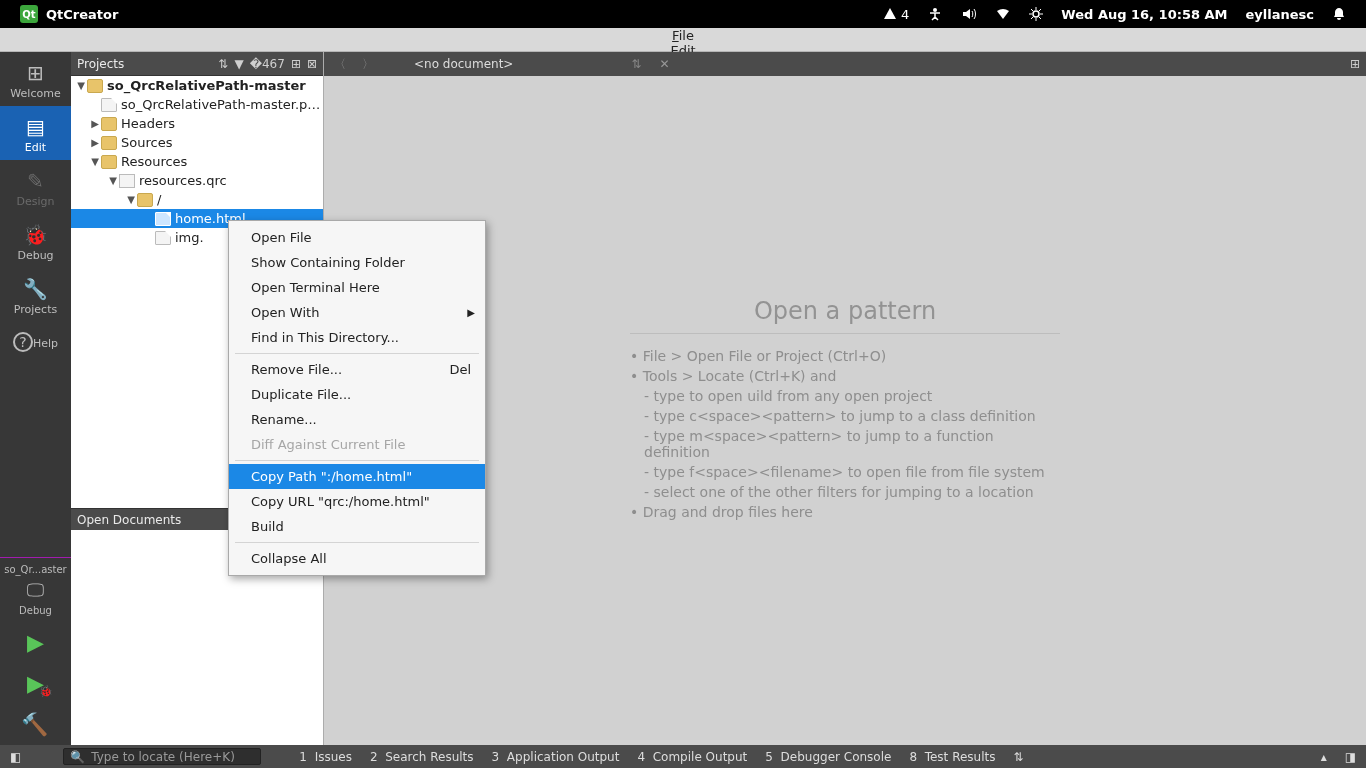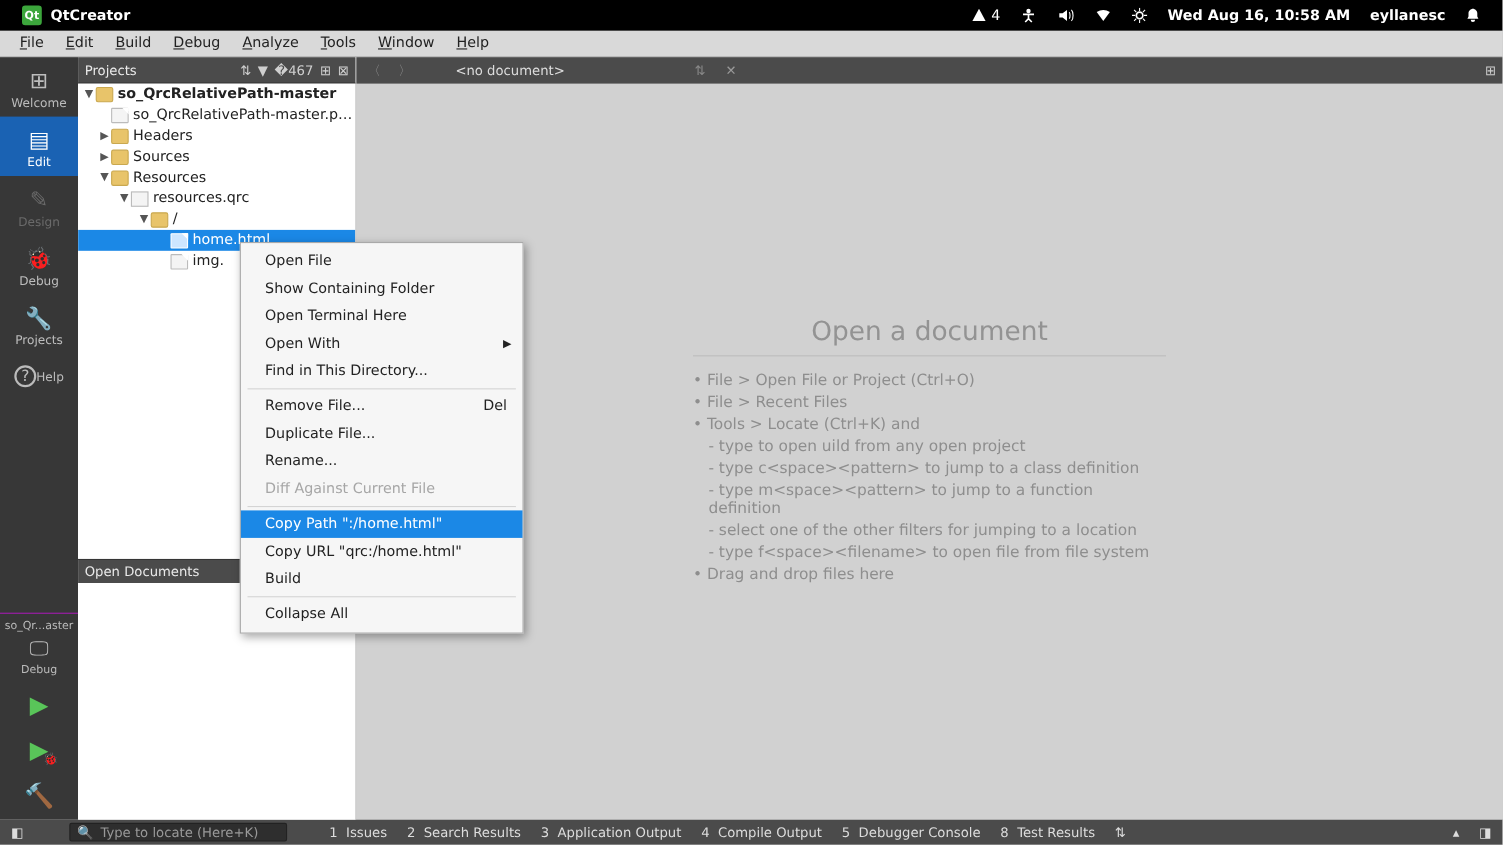--- a/index.html
+++ b/index.html
@@ -3,21 +3,21 @@
 <meta charset="utf-8">
 <style>
 * { margin: 0; padding: 0; box-sizing: border-box; font-family: "DejaVu Sans", Arial, sans-serif; }
 html, body { width: 1366px; height: 768px; overflow: hidden; background: #d1d1d1; }
 .desktop-bar { height: 28px; background: #000; color: #fff; display: flex; align-items: center; padding: 0 20px; font-size: 13px; }
 .desktop-bar .qt-icon { width: 18px; height: 18px; background: #3ca63c; border-radius: 3px; display: flex; align-items: center; justify-content: center; font-size: 10px; font-weight: bold; margin-right: 8px; }
 .desktop-bar .app-title { font-weight: bold; }
 .desktop-bar .spacer { flex: 1; }
 .desktop-bar .sys { display: flex; align-items: center; gap: 18px; }
 .desktop-bar .sys span { display: flex; align-items: center; gap: 4px; }
-.menubar { height: 24px; background: #d9d9d9; border-bottom: 1px solid #b5b5b5; display: flex; align-items: center; padding: 0 8px; font-size: 13px; color: #222; }
+.menubar { height: 24px; background: #d9d9d9; border-bottom: 1px solid #b5b5b5; display: flex; align-items: center; padding: 0 8px; font-size: 13px; color: #222; flex-direction: column; }
 .menubar .mitem { padding: 0 10px; cursor: default; }
 .menubar .mitem u { text-decoration: underline; }
 .app-body { display: flex; height: calc(768px - 28px - 24px - 23px); }
 .left-bar { width: 71px; background: #373737; color: #bdbdbd; display: flex; flex-direction: column; align-items: center; font-size: 11px; }
 .left-bar .mode { width: 100%; padding: 10px 0 6px; text-align: center; cursor: default; }
 .left-bar .mode.active { background: #1a62b3; color: #fff; }
 .left-bar .mode.dim { color: #6a6a6a; }
 .left-bar .mode .icn { font-size: 20px; line-height: 22px; display: block; margin-bottom: 3px; }
 .left-bar .gap { flex: 1; }
 .left-bar .kit { width: 100%; text-align: center; padding: 6px 0; color: #bbb; font-size: 10px; border-top: 1px solid #a21caf; }
@@ -50,21 +50,21 @@
 .welcome-center h2 { font-weight: normal; font-size: 24px; color: #939393; border-bottom: 1px solid #bdbdbd; padding-bottom: 8px; margin-bottom: 14px; width: 430px; text-align: center; }
 .welcome-center ul { list-style: none; font-size: 14px; color: #8e8e8e; width: 430px; }
 .welcome-center ul li { margin-bottom: 4px; }
 .welcome-center ul li.sub { padding-left: 14px; font-size: 14px; }
 .welcome-center ul li::before { content: "• "; }
 .welcome-center ul li.sub::before { content: "- "; }
 .statusbar { height: 23px; background: #4b4b4b; color: #ddd; display: flex; align-items: center; font-size: 12px; padding: 0 6px; gap: 10px; }
 .statusbar .sbtn { padding: 0 4px; color: #ddd; }
 .statusbar .locator { background: #2e2e2e; color: #999; height: 17px; width: 198px; display: flex; align-items: center; padding: 0 6px; border: 1px solid #222; border-radius: 2px; font-size: 12px; margin-left: 28px; }
 .statusbar .spacer { flex: 1; }
-.context-menu { position: absolute; left: 218px; top: 220px; width: 258px; background: #f6f6f6; border: 1px solid #a9a9a9; box-shadow: 2px 3px 8px rgba(0,0,0,0.35); font-size: 13px; color: #222; z-index: 50; padding: 4px 0; }
+.context-menu { position: absolute; left: 228px; top: 220px; width: 258px; background: #f6f6f6; border: 1px solid #a9a9a9; box-shadow: 2px 3px 8px rgba(0,0,0,0.35); font-size: 13px; color: #222; z-index: 50; padding: 4px 0; }
 .context-menu .cm-item { height: 25px; display: flex; align-items: center; padding: 0 22px; position: relative; }
 .context-menu .cm-item.disabled { color: #a6a6a6; }
 .context-menu .cm-item.hl { background: #1b88e6; color: #fff; }
 .context-menu .cm-item .shortcut { position: absolute; right: 14px; }
 .context-menu .cm-item .submenu-arrow { position: absolute; right: 10px; font-size: 10px; }
 .context-menu .cm-sep { height: 1px; background: #d4d4d4; margin: 3px 6px; }
 svg { display: block; }
 </style>
 </head>
 <body>
@@ -214,30 +214,29 @@
     <div class="editor-topbar">
       <span class="navarrow">〈</span>
       <span class="navarrow">〉</span>
       <span class="doc-combo"><span>&lt;no document&gt;</span></span>
       <span style="margin-left:110px;color:#888">⇅</span>
       <span class="closex">✕</span>
       <span class="spacer"></span>
       <span style="color:#ccc">⊞</span>
     </div>
     <div class="welcome-center">
-      <h2>Open a document</h2>
+      <h2>Open a pattern</h2>
       <ul>
         <li>File &gt; Open File or Project (Ctrl+O)</li>
-        <li>File &gt; Recent Files</li>
         <li>Tools &gt; Locate (Ctrl+K) and</li>
         <li class="sub">type to open uild from any open project</li>
         <li class="sub">type c&lt;space&gt;&lt;pattern&gt; to jump to a class definition</li>
         <li class="sub">type m&lt;space&gt;&lt;pattern&gt; to jump to a function definition</li>
+        <li class="sub">type f&lt;space&gt;&lt;filename&gt; to open file from file system</li>
         <li class="sub">select one of the other filters for jumping to a location</li>
-        <li class="sub">type f&lt;space&gt;&lt;filename&gt; to open file from file system</li>
         <li style="margin-top:4px">Drag and drop files here</li>
       </ul>
     </div>
   </div>
 </div>
 
 <div class="statusbar">
   <span class="sbtn">◧</span>
   <div class="locator">
     <span style="margin-right:6px">🔍</span>

